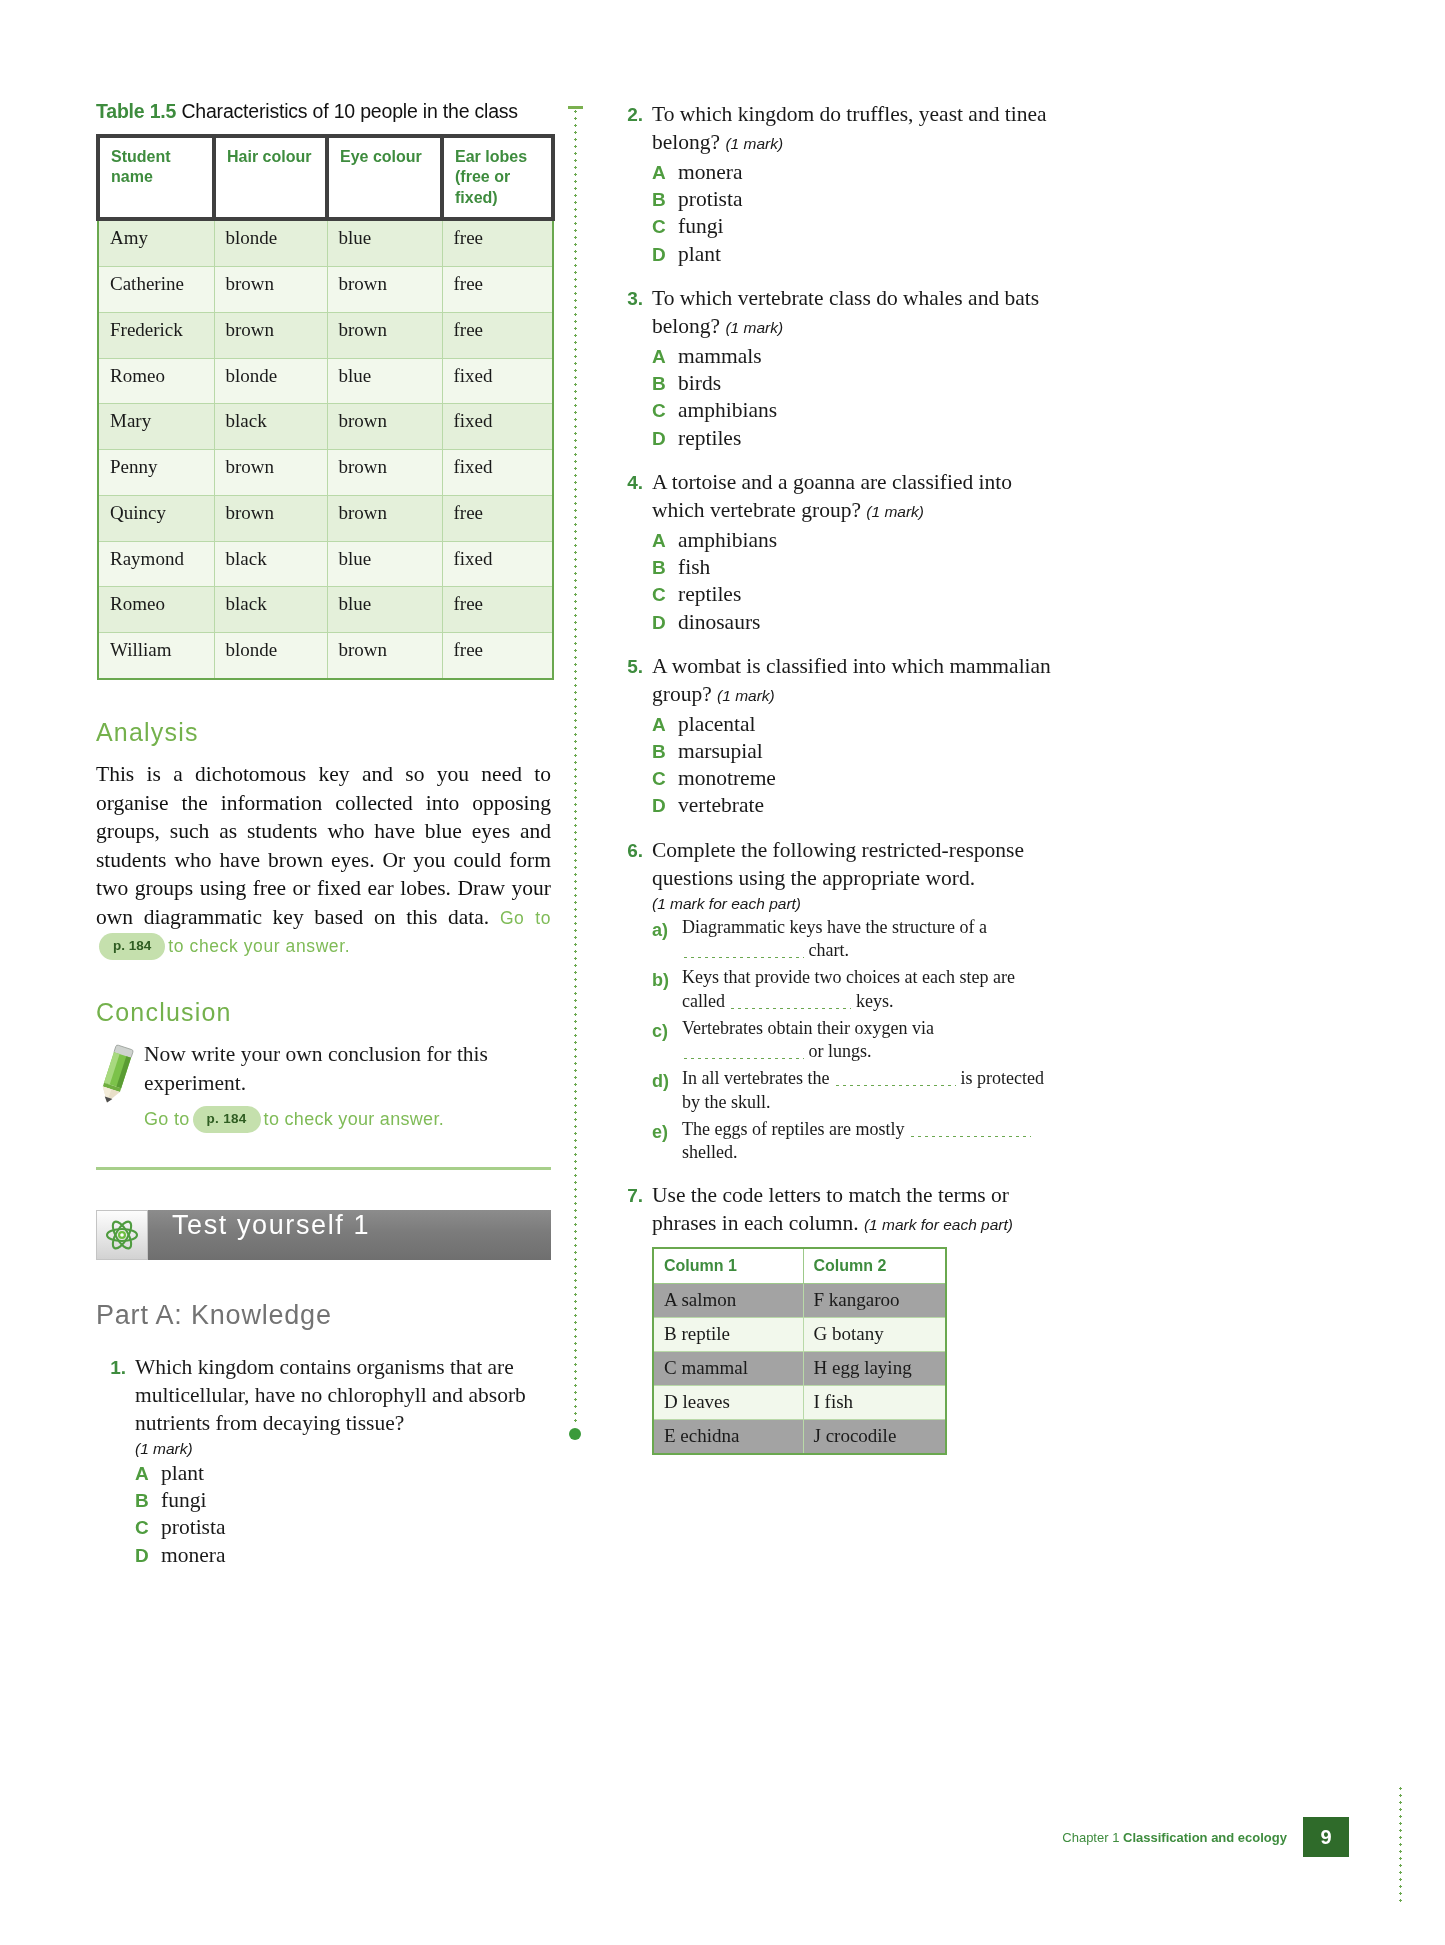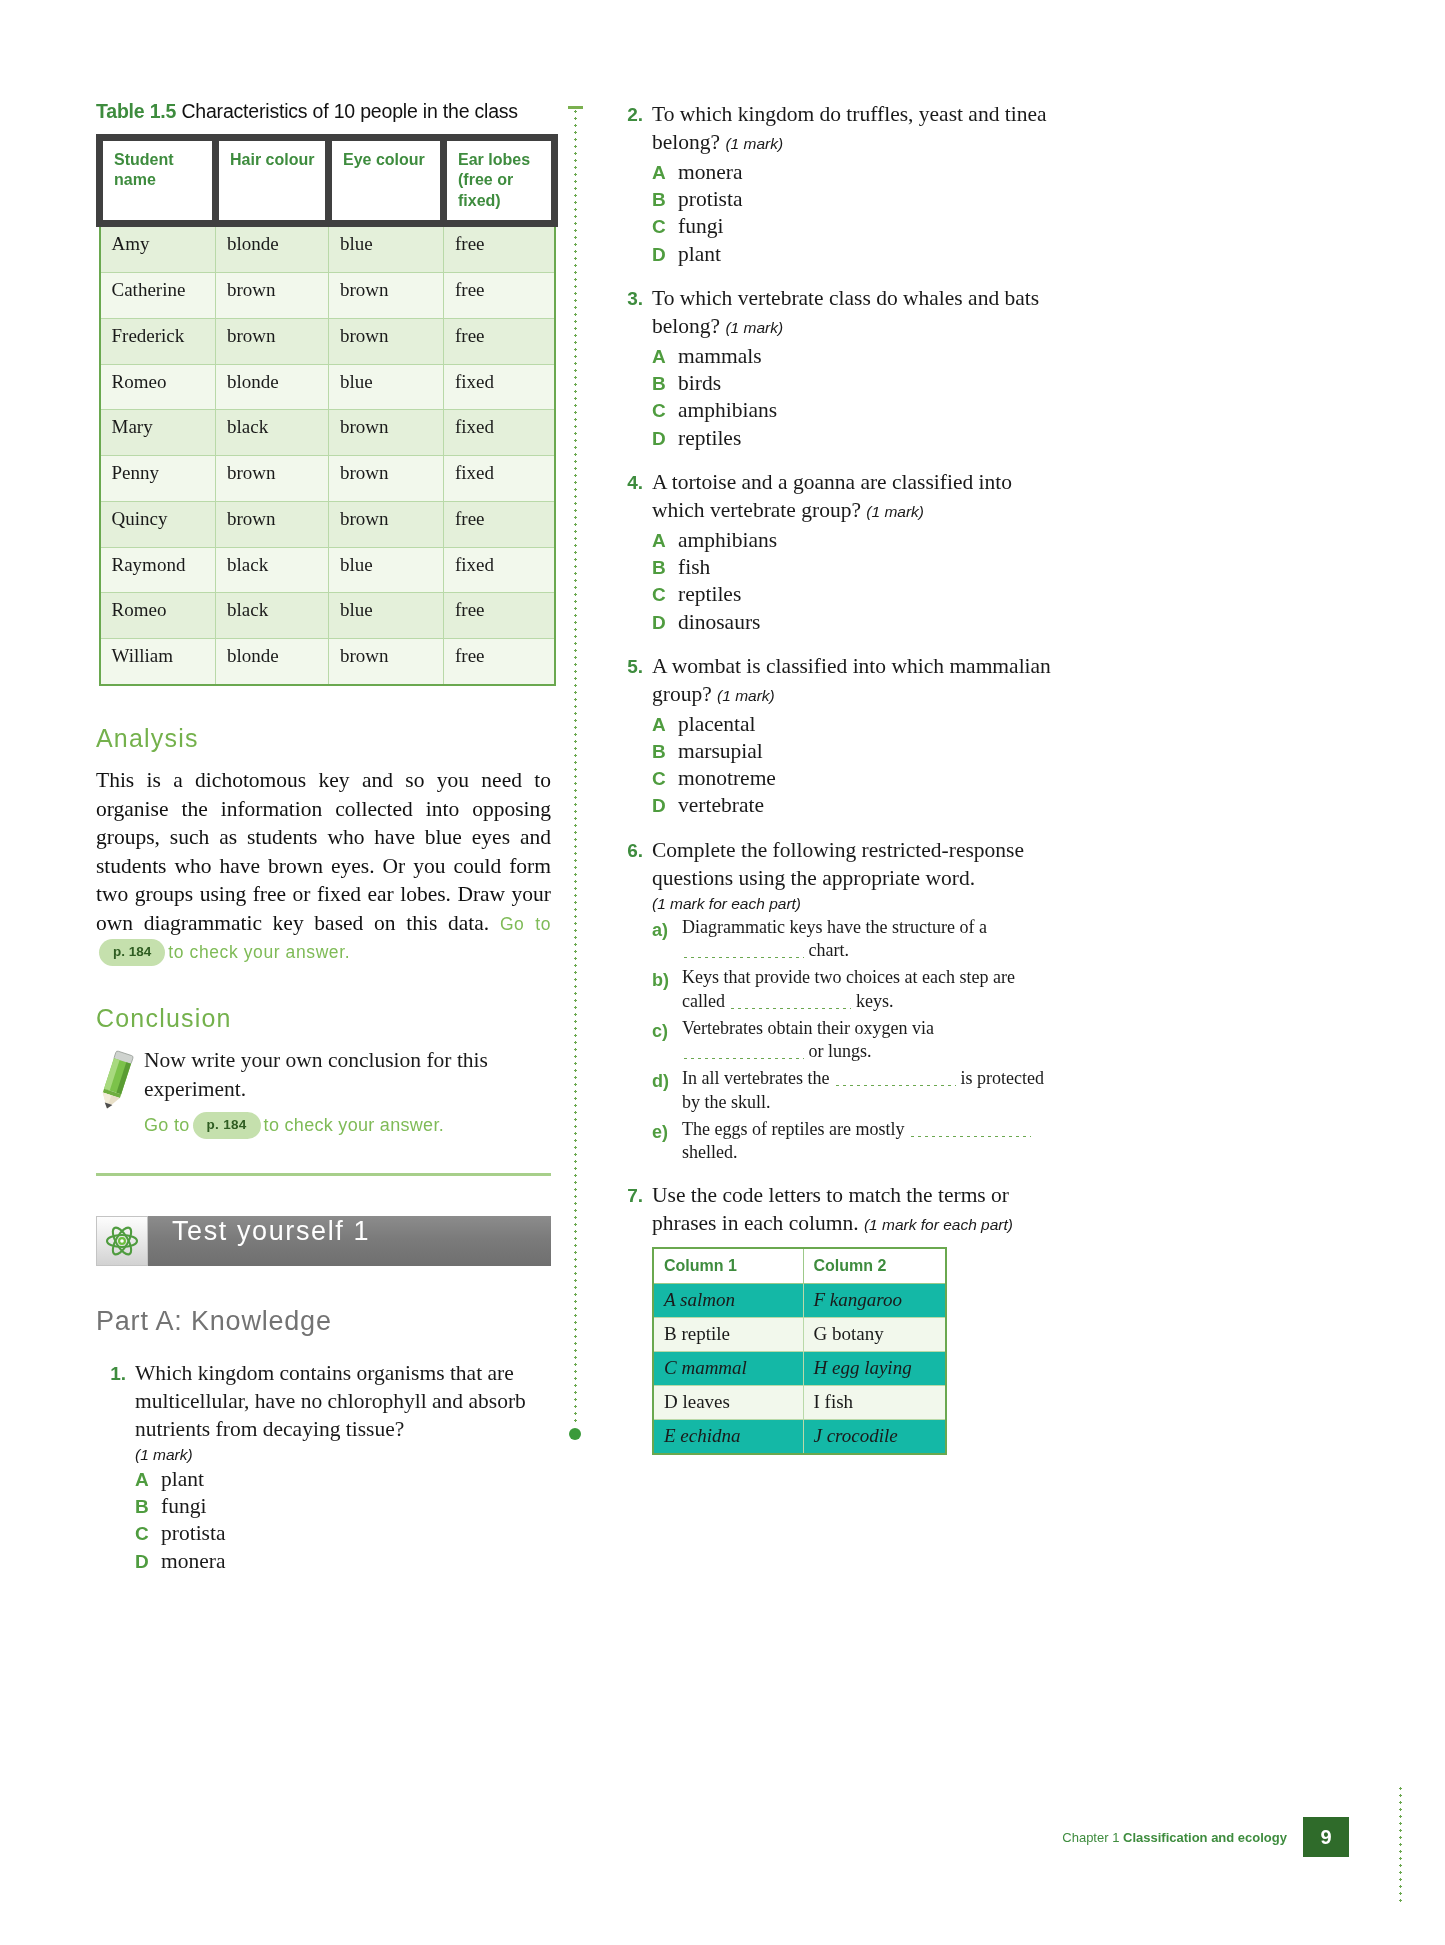--- a/index.html
+++ b/index.html
@@ -45,21 +45,21 @@
     width:455px;
     table-layout:fixed;
     border:2px solid #6aa84f;
   }
   table.data th {
     font-family:"Liberation Sans", sans-serif;
     font-weight:bold; font-size:16px; color:#3e8c3e;
     text-align:left; vertical-align:top;
     padding:9px 9px 9px 11px;
     background:#ffffff;
-    border:7px solid #404040;
+    border:4px solid #404040;
     line-height:1.28;
   }
   table.data td {
     font-family:"Liberation Serif", serif;
     font-size:19px; color:#1a1a1a;
     padding:5px 9px 16px 11px;
     border:1px solid #b9d9a8;
     line-height:1.25;
   }
   table.data tr.odd  td { background:#e4f0da; }
@@ -174,21 +174,21 @@
   }
   table.match th {
     font-family:"Liberation Sans", sans-serif; font-weight:bold;
     font-size:16px; color:#3e8c3e; text-align:left;
     padding:8px 10px; background:#fff; border:1px solid #9dc98a;
   }
   table.match td {
     font-size:19px; padding:5px 10px 6px 10px;
     border:1px solid #b9d9a8;
   }
-  table.match tr.odd  td { background:#14b8a6;font-style:italic; }
+  table.match tr.odd  td { background:#a3a3a3; }
   table.match tr.even td { background:#f2f8ec; }
   .m1 { width:150px; } .m2 { width:143px; }
 
   
   .footer {
     position:absolute; right:96px; bottom:88px;
     display:flex; align-items:center;
   }
   .footer-text {
     font-family:"Liberation Sans", sans-serif; font-size:13px;

